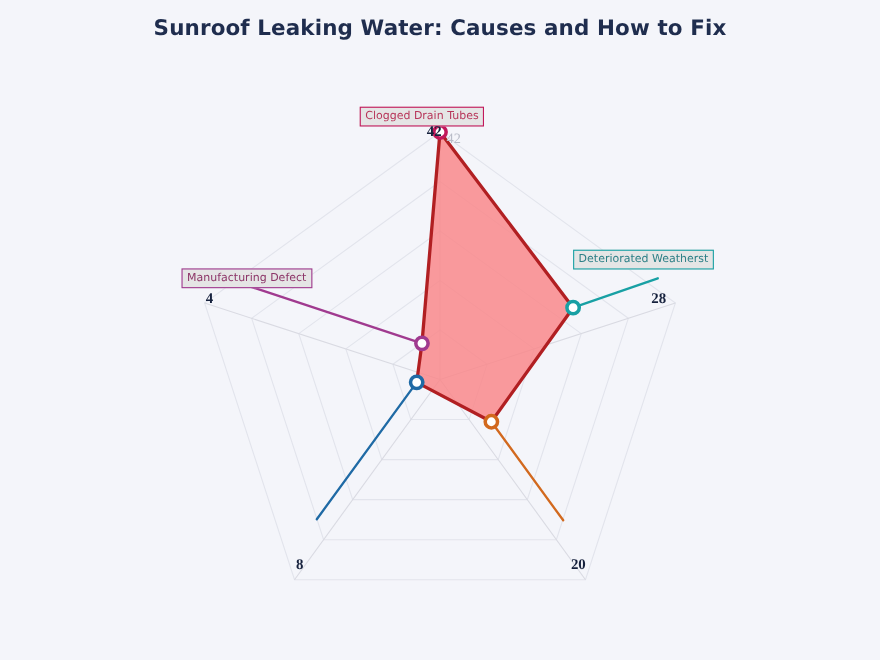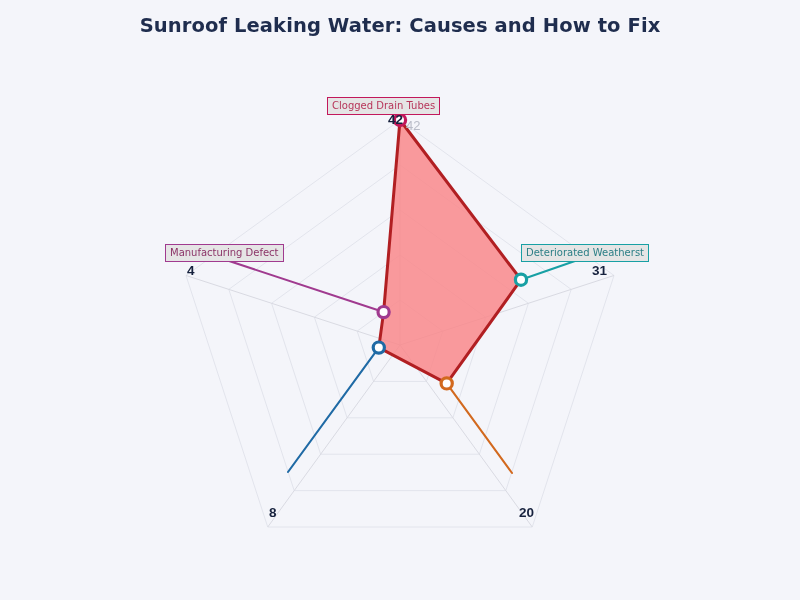--- a/index.html
+++ b/index.html
@@ -78,21 +78,21 @@
     border: 1px solid #999;
     box-sizing: border-box;
     font-family: "DejaVu Sans", "Liberation Sans", sans-serif;
   }
   .value-label {
     position: absolute;
     white-space: nowrap;
     font-size: 13.5px;
     font-weight: bold;
     color: #16213d;
-    font-family: Liberation Sans, sans-serif;
+    font-family: Liberation Serif, serif;
   }
 </style>
 </head>
 <body>
 
 <div id="chart-root">
 
   <div class="chart-title">Sunroof Leaking Water: Causes and How to Fix</div>
 
   <svg class="radar" viewBox="0 0 800 600">
@@ -133,22 +133,22 @@
       <circle class="marker-outer" cx="378.8" cy="347.6" r="5.6" stroke="#1f6aa5"></circle>
       <circle class="marker-outer" cx="383.6" cy="312.1" r="5.6" stroke="#a03a8f"></circle>
     </g>
   </svg>
 
   <div class="value-label tick-axis" style="left:406px; top:118px; color:#b9bcc8; font-weight:normal; font-size:13px;">42</div>
 
   <div class="cat-label" style="left:327px; top:97px; border-color:#c2185b; color:#b7365a;">Clogged Drain Tubes</div>
   <div class="value-label" style="left:388px; top:112px;">42</div>
 
-  <div class="cat-label" style="left:521px; top:244px; border-color:#18a0a4; color:#2d7f86;">Deteriorated Weatherst</div>
-  <div class="value-label" style="left:592px; top:263px;">31</div>
+  <div class="cat-label" style="left:521px; top:227px; border-color:#18a0a4; color:#2d7f86;">Deteriorated Weatherst</div>
+  <div class="value-label" style="left:592px; top:263px;">28</div>
 
   <div class="value-label" style="left:519px; top:505px;">20</div>
 
   <div class="value-label" style="left:269px; top:505px;">8</div>
 
   <div class="cat-label" style="left:119px; top:244px; border-color:#a03a8f; color:#8c3568;margin-left:46px;">Manufacturing Defect</div>
   <div class="value-label" style="left:187px; top:263px;">4</div>
 
 </div>
 

